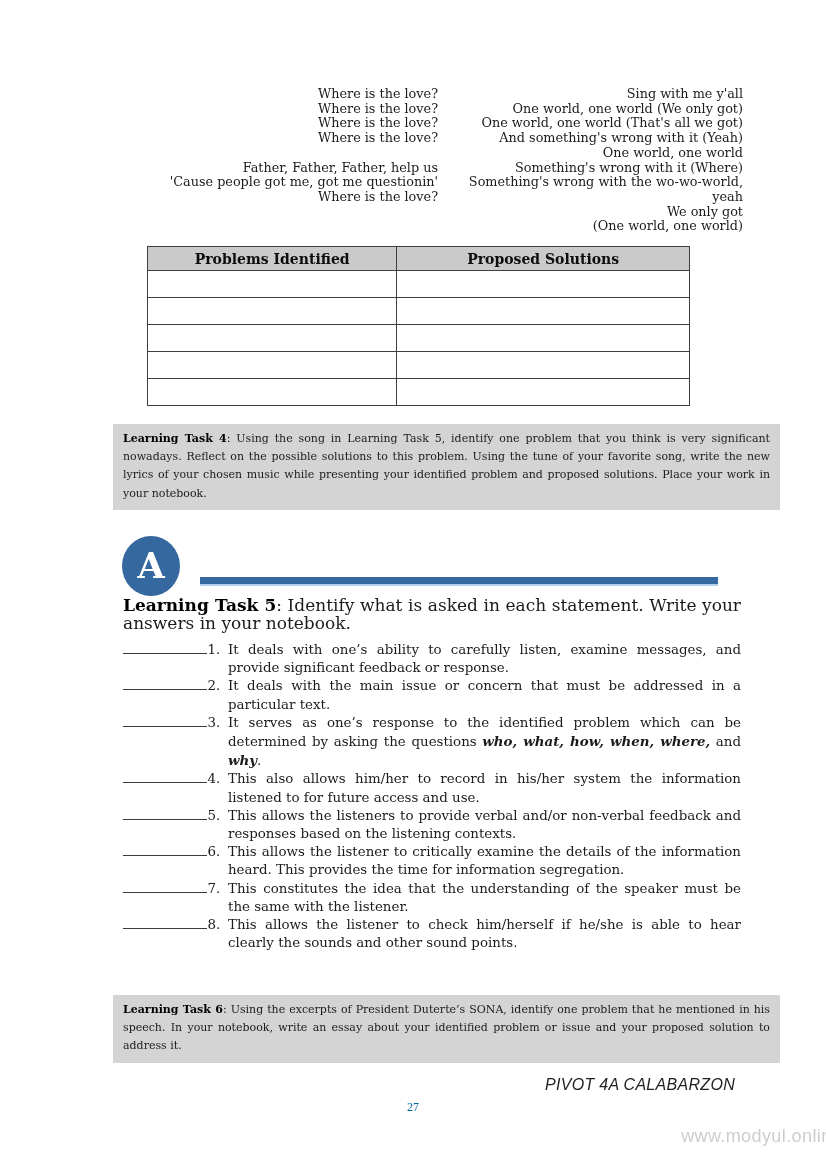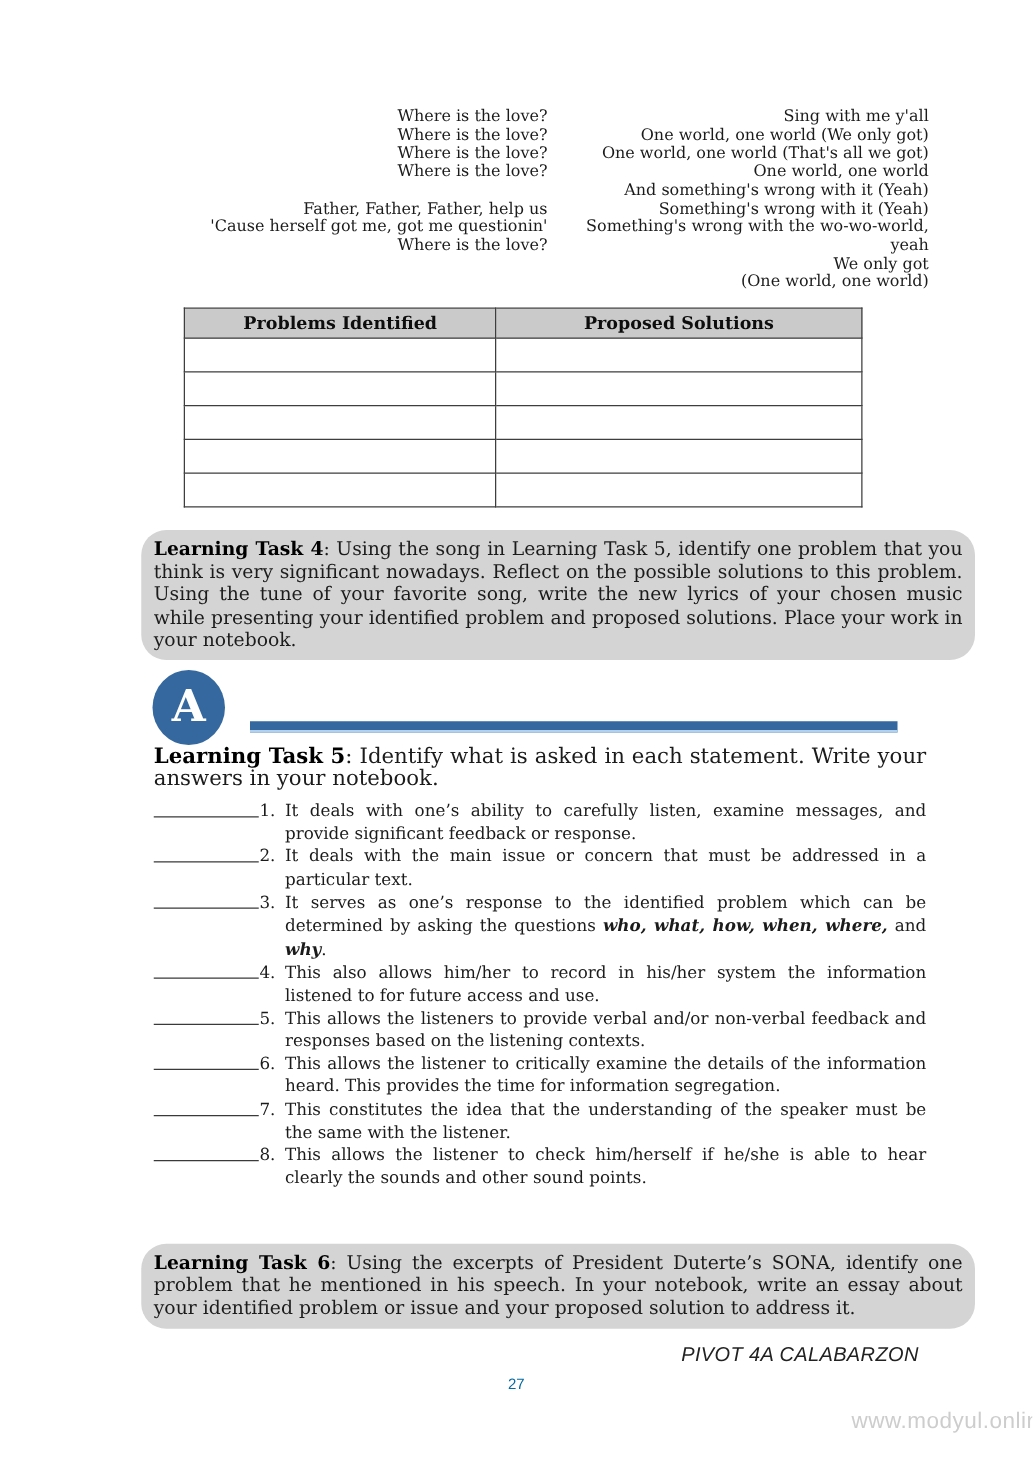--- a/index.html
+++ b/index.html
@@ -39,23 +39,22 @@
   }
   .songtable td{
     border:1px solid #3e3e3e;height:27px;background:#fff;
   }
   .col-a{width:46%;} .col-b{width:54%;}
   
   .task-box{
     position:absolute;left:113px;width:667px;
     background:var(--box-bg);
     padding:6px 10px 7px 10px;
-    font-size:15px;line-height:18.2px;
+    font-size:11px;line-height:18.2px;
     text-align:justify;
-    border-radius:20px;
   }
   .task-box b{font-weight:bold;color:#000;}
   #task4-box{top:424px;}
   #task6-box{top:995px;}
   
   .marker-circle{
     position:absolute;left:122px;top:536px;
     width:58px;height:60px;border-radius:50%;
     background:var(--accent);
     display:flex;align-items:center;justify-content:center;
@@ -92,21 +91,21 @@
   .item-text i{font-style:italic;font-weight:bold;}
   
   .footer-brand{
     position:absolute;top:1076px;right:91px;
     font-family:"Liberation Sans",sans-serif;
     font-style:italic;font-size:16px;color:#222;
     letter-spacing:0.3px;
   }
   .page-num{
     position:absolute;top:1100px;left:0;width:100%;
-    text-align:center;font-family:Liberation Sans, sans-serif;
+    text-align:center;font-family:Liberation Serif, serif;
     font-size:12px;color:#0369a1;
   }
   .watermark{
     position:absolute;top:1126px;left:16px;width:100%;
     text-align:right;font-family:"Liberation Sans",sans-serif;
     font-size:18px;color:#cdcdcd;letter-spacing:0.4px;
   }
 </style>
 </head>
 <body>
@@ -114,30 +113,30 @@
 <div class="page">
 
   <div class="lyrics">
     <div class="lyrics-col-left">
         <div>Where is the love?</div>
         <div>Where is the love?</div>
         <div>Where is the love?</div>
         <div>Where is the love?</div>
         <div>&nbsp;</div>
         <div>Father, Father, Father, help us</div>
-        <div>'Cause herself got me, got me questionin'</div>
+        <div>'Cause people got me, got me questionin'</div>
         <div>Where is the love?</div>
       </div>
     <div class="lyrics-col-right">
         <div>Sing with me y'all</div>
         <div>One world, one world (We only got)</div>
         <div>One world, one world (That's all we got)</div>
+        <div>And something's wrong with it (Yeah)</div>
         <div>One world, one world</div>
-        <div>And something's wrong with it (Yeah)</div>
-        <div>Something's wrong with it (Yeah)</div>
+        <div>Something's wrong with it (Where)</div>
         <div>Something's wrong with the wo-wo-world, yeah</div>
         <div>We only got</div>
         <div>(One world, one world)</div>
       </div>
   </div>
 
   <table class="songtable">
     <thead>
       <tr>
         <th class="col-a">Problems Identified</th>

